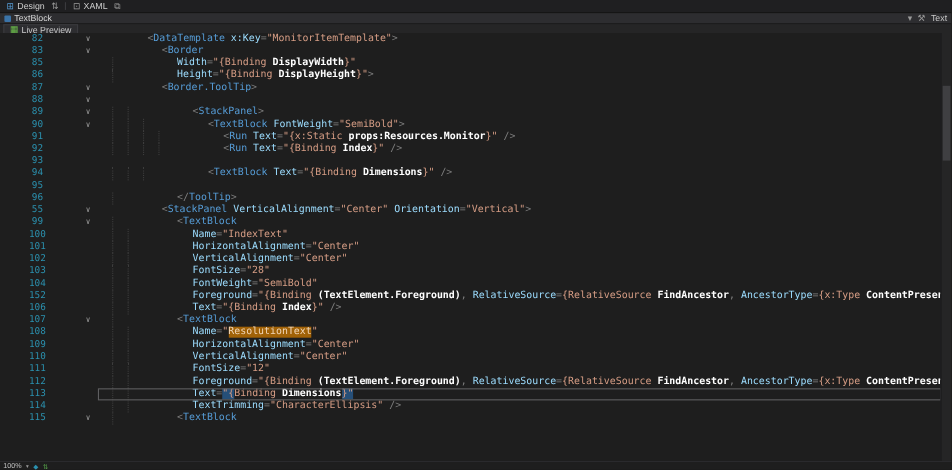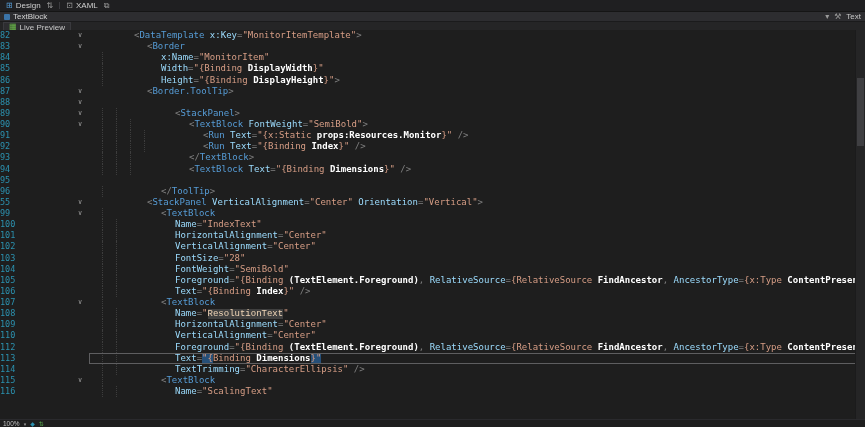--- a/index.html
+++ b/index.html
@@ -24,34 +24,34 @@
   
   .bar3{height:10px;background:#252526;border-bottom:1px solid #1b1b1c;display:flex;align-items:center;
     font-size:8px;color:#c8c8c8;padding-left:3px;}
   .bar3 .tab{display:flex;align-items:center;gap:3px;background:#2d2d30;border:1px solid #3a3a3e;
     padding:0 5px;height:9px;}
   .grid-ic{color:#6cbf4a;font-size:8px;line-height:8px;}
 
   
   .code-area{position:absolute;top:30px;left:0;right:9px;bottom:7px;background:#1e1e1e;overflow:hidden;}
   .line{display:flex;height:11.14px;line-height:11.14px;font-family:"DejaVu Sans Mono",monospace;font-size:9px;}
-  .ln{width:68px;flex:0 0 68px;text-align:left;padding-right:3px;color:#2b91af;font-size:8.5px;}
+  .ln{width:68px;flex:0 0 68px;text-align:center;padding-right:3px;color:#2b91af;font-size:8.5px;}
   .fold{width:18px;flex:0 0 18px;text-align:center;color:#9a9a9a;font-size:7px;}
   .content{flex:1;display:flex;white-space:pre;position:relative;}
   .line.cur .content{outline:1px solid #5e5e60;outline-offset:-1px;}
   .ind{display:flex;flex:0 0 auto;}
   .ind i{display:block;width:13px;height:100%;}
   .ind i.g{border-left:1px dotted #3d3d3d;}
   .code{white-space:pre;margin-left:45px;}
   .tk-g{color:#808080;}
   .tk-t{color:#569cd6;}
   .tk-a{color:#9cdcfe;}
   .tk-s{color:#d69d85;}
   .tk-w{color:#ffffff;font-weight:bold;}
-  .tk-hl{background:#404040;color:#f2d7b8;font-family:Liberation Mono, monospace;}
+  .tk-hl{background:#a16207;color:#f2d7b8;}
   .tk-sel{background:#264f78;}
 
   
   .vscroll{position:absolute;top:30px;right:0;width:9px;bottom:7px;background:#252526;border-left:1px solid #1b1b1c;}
   .vthumb{position:absolute;left:1px;right:1px;top:48px;height:68px;background:#3f3f42;}
 
   
   .bbar{position:absolute;left:0;right:0;bottom:0;height:7px;background:#1e1e1e;border-top:1px solid #2a2a2d;
     display:flex;align-items:center;font-size:6.5px;color:#c0c0c0;gap:4px;padding-left:3px;}
   .bbar .zi{color:#c0c0c0;}
@@ -103,25 +103,20 @@
         <span class="ln">82</span>
         <span class="fold">∨</span>
         <span class="content"><span class="ind"></span><span class="code"><span class="tk-g">&lt;</span><span class="tk-t">DataTemplate</span><span class="tk-a"> x:Key</span><span class="tk-g">=</span><span class="tk-s">"MonitorItemTemplate"</span><span class="tk-g">&gt;</span></span></span>
       </div>
       <div class="line">
         <span class="ln">83</span>
         <span class="fold">∨</span>
         <span class="content"><span class="ind"><i class=""></i></span><span class="code"><span class="tk-g">&lt;</span><span class="tk-t">Border</span></span></span>
       </div>
       <div class="line">
-        <span class="ln">84</span>
-        <span class="fold"></span>
-        <span class="content"><span class="ind"><i class=""></i><i class="g"></i></span><span class="code"><span class="tk-a">x:Name</span><span class="tk-g">=</span><span class="tk-s">"MonitorItem"</span></span></span>
-      </div>
-      <div class="line">
         <span class="ln">85</span>
         <span class="fold"></span>
         <span class="content"><span class="ind"><i class=""></i><i class="g"></i></span><span class="code"><span class="tk-a">Width</span><span class="tk-g">=</span><span class="tk-s">"{Binding</span><span class="tk-w"> DisplayWidth</span><span class="tk-s">}"</span></span></span>
       </div>
       <div class="line">
         <span class="ln">86</span>
         <span class="fold"></span>
         <span class="content"><span class="ind"><i class=""></i><i class="g"></i></span><span class="code"><span class="tk-a">Height</span><span class="tk-g">=</span><span class="tk-s">"{Binding</span><span class="tk-w"> DisplayHeight</span><span class="tk-s">}"</span><span class="tk-g">&gt;</span></span></span>
       </div>
       <div class="line">
@@ -149,21 +144,20 @@
         <span class="content"><span class="ind"><i class=""></i><i class="g"></i><i class="g"></i><i class="g"></i><i class="g"></i></span><span class="code"><span class="tk-g">&lt;</span><span class="tk-t">Run</span><span class="tk-a"> Text</span><span class="tk-g">=</span><span class="tk-s">"{x:Static</span><span class="tk-w"> props:Resources.Monitor</span><span class="tk-s">}"</span><span class="tk-g"> /&gt;</span></span></span>
       </div>
       <div class="line">
         <span class="ln">92</span>
         <span class="fold"></span>
         <span class="content"><span class="ind"><i class=""></i><i class="g"></i><i class="g"></i><i class="g"></i><i class="g"></i></span><span class="code"><span class="tk-g">&lt;</span><span class="tk-t">Run</span><span class="tk-a"> Text</span><span class="tk-g">=</span><span class="tk-s">"{Binding</span><span class="tk-w"> Index</span><span class="tk-s">}"</span><span class="tk-g"> /&gt;</span></span></span>
       </div>
       <div class="line">
         <span class="ln">93</span>
         <span class="fold"></span>
-        <span class="content"><span class="ind"><i class=""></i><i class="g"></i><i class="g"></i><i class="g"></i></span><span class="code"><span class="tk-g">&lt;/</span><span class="tk-t">TextBlock</span><span class="tk-g">&gt;</span></span></span>
       </div>
       <div class="line">
         <span class="ln">94</span>
         <span class="fold"></span>
         <span class="content"><span class="ind"><i class=""></i><i class="g"></i><i class="g"></i><i class="g"></i></span><span class="code"><span class="tk-g">&lt;</span><span class="tk-t">TextBlock</span><span class="tk-a"> Text</span><span class="tk-g">=</span><span class="tk-s">"{Binding</span><span class="tk-w"> Dimensions</span><span class="tk-s">}"</span><span class="tk-g"> /&gt;</span></span></span>
       </div>
       <div class="line">
         <span class="ln">95</span>
         <span class="fold"></span>
       </div>
@@ -201,21 +195,21 @@
         <span class="ln">103</span>
         <span class="fold"></span>
         <span class="content"><span class="ind"><i class=""></i><i class="g"></i><i class="g"></i></span><span class="code"><span class="tk-a">FontSize</span><span class="tk-g">=</span><span class="tk-s">"28"</span></span></span>
       </div>
       <div class="line">
         <span class="ln">104</span>
         <span class="fold"></span>
         <span class="content"><span class="ind"><i class=""></i><i class="g"></i><i class="g"></i></span><span class="code"><span class="tk-a">FontWeight</span><span class="tk-g">=</span><span class="tk-s">"SemiBold"</span></span></span>
       </div>
       <div class="line">
-        <span class="ln">105</span>
+        <span class="ln">152</span>
         <span class="fold"></span>
         <span class="content"><span class="ind"><i class=""></i><i class="g"></i><i class="g"></i></span><span class="code"><span class="tk-a">Foreground</span><span class="tk-g">=</span><span class="tk-s">"{Binding</span><span class="tk-w"> (TextElement.Foreground)</span><span class="tk-g">,</span><span class="tk-a"> RelativeSource</span><span class="tk-g">=</span><span class="tk-s">{RelativeSource</span><span class="tk-w"> FindAncestor</span><span class="tk-g">,</span><span class="tk-a"> AncestorType</span><span class="tk-g">=</span><span class="tk-s">{x:Type</span><span class="tk-w"> ContentPresenter</span><span class="tk-s">}}}"</span></span></span>
       </div>
       <div class="line">
         <span class="ln">106</span>
         <span class="fold"></span>
         <span class="content"><span class="ind"><i class=""></i><i class="g"></i><i class="g"></i></span><span class="code"><span class="tk-a">Text</span><span class="tk-g">=</span><span class="tk-s">"{Binding</span><span class="tk-w"> Index</span><span class="tk-s">}"</span><span class="tk-g"> /&gt;</span></span></span>
       </div>
       <div class="line">
         <span class="ln">107</span>
@@ -229,45 +223,45 @@
       </div>
       <div class="line">
         <span class="ln">109</span>
         <span class="fold"></span>
         <span class="content"><span class="ind"><i class=""></i><i class="g"></i><i class="g"></i></span><span class="code"><span class="tk-a">HorizontalAlignment</span><span class="tk-g">=</span><span class="tk-s">"Center"</span></span></span>
       </div>
       <div class="line">
         <span class="ln">110</span>
         <span class="fold"></span>
         <span class="content"><span class="ind"><i class=""></i><i class="g"></i><i class="g"></i></span><span class="code"><span class="tk-a">VerticalAlignment</span><span class="tk-g">=</span><span class="tk-s">"Center"</span></span></span>
+      </div>
+      <div class="line">
+        <span class="ln">111</span>
+        <span class="fold"></span>
+        <span class="content"><span class="ind"><i class=""></i><i class="g"></i><i class="g"></i></span><span class="code"><span class="tk-a">FontSize</span><span class="tk-g">=</span><span class="tk-s">"12"</span></span></span>
       </div>
       <div class="line">
         <span class="ln">112</span>
         <span class="fold"></span>
         <span class="content"><span class="ind"><i class=""></i><i class="g"></i><i class="g"></i></span><span class="code"><span class="tk-a">Foreground</span><span class="tk-g">=</span><span class="tk-s">"{Binding</span><span class="tk-w"> (TextElement.Foreground)</span><span class="tk-g">,</span><span class="tk-a"> RelativeSource</span><span class="tk-g">=</span><span class="tk-s">{RelativeSource</span><span class="tk-w"> FindAncestor</span><span class="tk-g">,</span><span class="tk-a"> AncestorType</span><span class="tk-g">=</span><span class="tk-s">{x:Type</span><span class="tk-w"> ContentPresenter</span><span class="tk-s">}}}"</span></span></span>
       </div>
       <div class="line cur">
         <span class="ln">113</span>
         <span class="fold"></span>
         <span class="content"><span class="ind"><i class=""></i><i class="g"></i><i class="g"></i></span><span class="code"><span class="tk-a">Text</span><span class="tk-g">=</span><span class="tk-s tk-sel">"{</span><span class="tk-s">Binding</span><span class="tk-w"> Dimensions</span><span class="tk-s tk-sel">}"</span></span></span>
       </div>
       <div class="line">
         <span class="ln">114</span>
         <span class="fold"></span>
         <span class="content"><span class="ind"><i class=""></i><i class="g"></i><i class="g"></i></span><span class="code"><span class="tk-a">TextTrimming</span><span class="tk-g">=</span><span class="tk-s">"CharacterEllipsis"</span><span class="tk-g"> /&gt;</span></span></span>
       </div>
       <div class="line">
         <span class="ln">115</span>
         <span class="fold">∨</span>
         <span class="content"><span class="ind"><i class=""></i><i class="g"></i></span><span class="code"><span class="tk-g">&lt;</span><span class="tk-t">TextBlock</span></span></span>
-      </div>
-      <div class="line">
-        <span class="ln">116</span>
-        <span class="fold"></span>
-        <span class="content"><span class="ind"><i class=""></i><i class="g"></i><i class="g"></i></span><span class="code"><span class="tk-a">Name</span><span class="tk-g">=</span><span class="tk-s">"ScalingText"</span></span></span>
       </div>
     </div>
 
   <div class="vscroll">
     <div class="vthumb"></div>
   </div>
 
   <div class="bbar">
     <span class="zi">100%</span>
     <span class="chev">▾</span>

